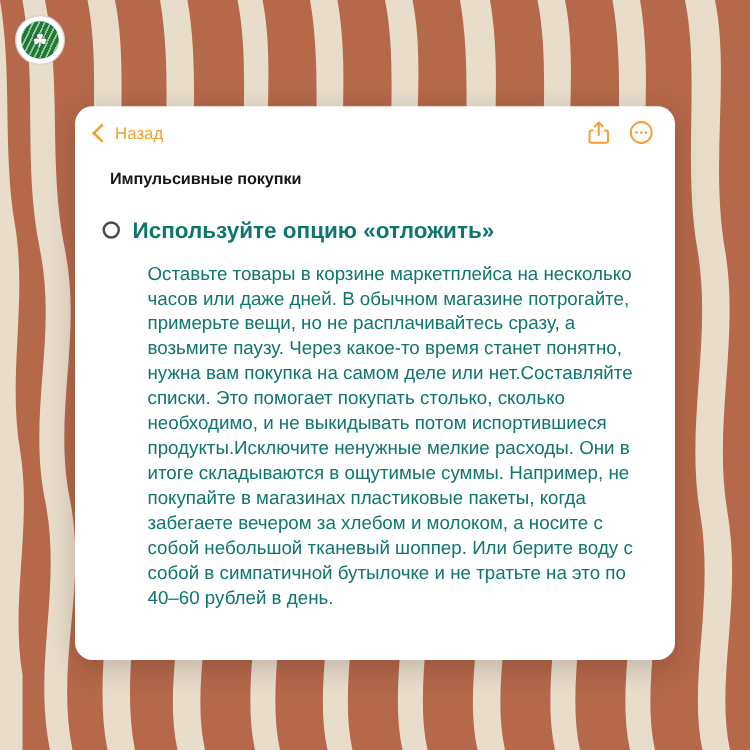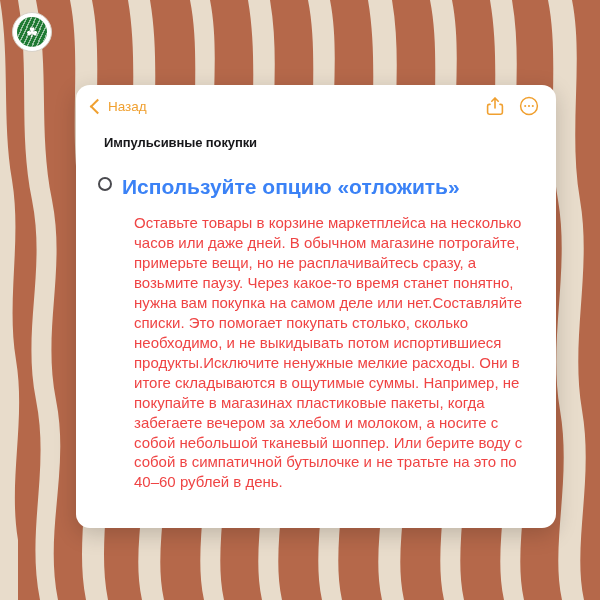--- a/index.html
+++ b/index.html
@@ -75,21 +75,21 @@
     color: #ffffff;
     font-size: 13px;
     font-weight: bold;
     line-height: 1;
     text-shadow: 0 0 2px rgba(0,0,0,.35);
   }
 
   
   #card {
     position: absolute;
-    left: 76px;
+    left: 60px;
     top: 85px;
     width: 480px;
     height: 443px;
     background: #ffffff;
     border-radius: 14px;
     box-shadow: 0 6px 22px rgba(0,0,0,0.18);
     z-index: 2;
     box-sizing: border-box;
     overflow: hidden;
   }
@@ -157,30 +157,30 @@
     width: 14px;
     height: 14px;
     min-width: 14px;
     border: 2px solid #4a4a4f;
     border-radius: 50%;
     box-sizing: border-box;
     margin-top: 3px;
     margin-right: 10px;
   }
   .section-title {
-    font-size: 21px;
+    font-size: 18px;
     font-weight: bold;
-    color: #3b82f6;
+    color: #0f766e;
     line-height: 1.2;
   }
   .body-text {
     margin: 14px 0 0 36px;
     font-size: 15px;
     line-height: 1.33;
-    color: #ef4444;
+    color: #0f766e;
     max-width: 400px;
     white-space: pre-wrap;
   }
 </style>
 </head>
 <body>
 
 <div id="bg">
   <svg viewBox="0 0 600 600" preserveAspectRatio="none" aria-hidden="true">
     <rect x="0" y="0" width="600" height="600" fill="#b5684a"></rect>

